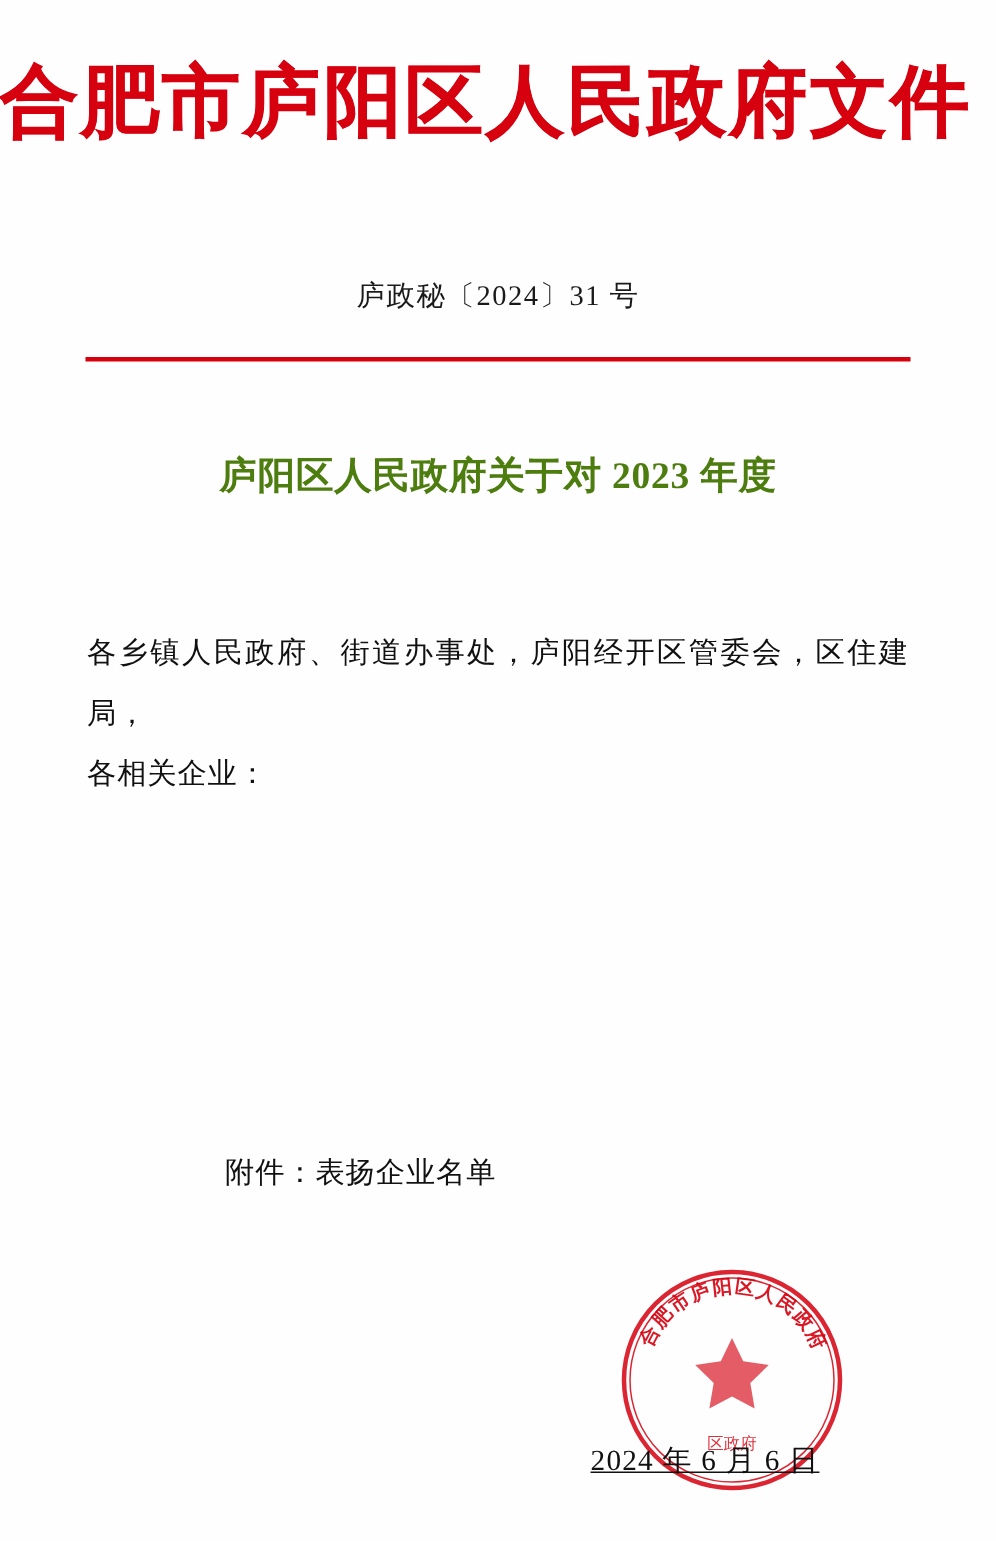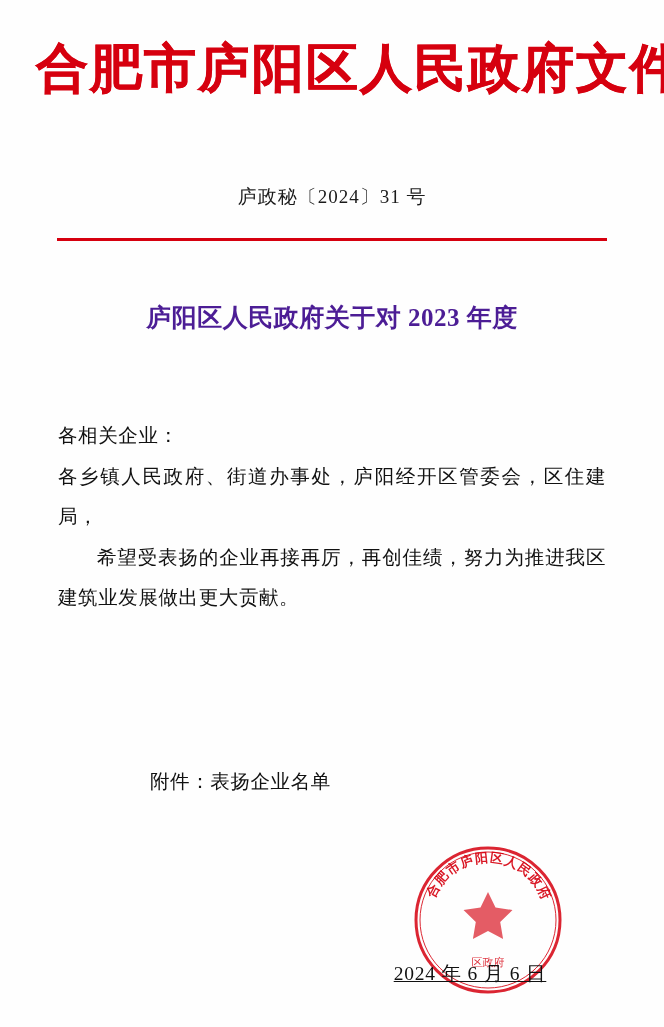--- a/index.html
+++ b/index.html
@@ -23,21 +23,20 @@
     background: #fefefe;
   }
 
   
   .masthead {
     position: absolute;
     left: 0;
     top: 38px;
     width: 560px;
     text-align: center;
-    margin-left: 36px;
   }
   .masthead-title {
     color: #d6000f;
     font-family: "DejaVu Serif", "Liberation Serif", serif;
     font-weight: bold;
     font-size: 52px;
     letter-spacing: 2px;
     line-height: 1.15;
     white-space: nowrap;
     -webkit-text-stroke: 0.6px #d6000f;
@@ -69,21 +68,21 @@
   .doc-title {
     position: absolute;
     left: 60px;
     top: 296px;
     width: 544px;
     text-align: center;
     font-size: 25px;
     font-weight: bold;
     line-height: 1.72;
     letter-spacing: 0.5px;
-    color: #4c1d95;
+    color: #4d7c0f;
   }
   .doc-title .line { display: block; white-space: nowrap; }
 
   
   .body-text {
     position: absolute;
     left: 58px;
     top: 416px;
     width: 548px;
     font-size: 19.5px;
@@ -145,23 +144,22 @@
 
   <div class="doc-number">庐政秘〔2024〕31 号</div>
 
   <div class="red-rule"></div>
 
   <div class="doc-title">
     <span class="line">庐阳区人民政府关于对 2023 年度</span>
   </div>
 
   <div class="body-text">
+    <p>各乡镇人民政府、街道办事处，庐阳经开区管委会，区住建局，</p>
     <p>各相关企业：</p>
-    <p>各乡镇人民政府、街道办事处，庐阳经开区管委会，区住建局，</p>
-    <p class="indent">希望受表扬的企业再接再厉，再创佳绩，努力为推进我区建筑业发展做出更大贡献。</p>
   </div>
 
   <div class="attachment">附件：表扬企业名单</div>
 
   <div class="seal">
     <svg width="160" height="160" viewBox="0 0 160 160" aria-hidden="true">
       <g fill="none" stroke="#d6000f" stroke-width="3" opacity="0.85">
         <circle cx="80" cy="80" r="72"></circle>
         <circle cx="80" cy="80" r="68" stroke-width="1"></circle>
       </g>

